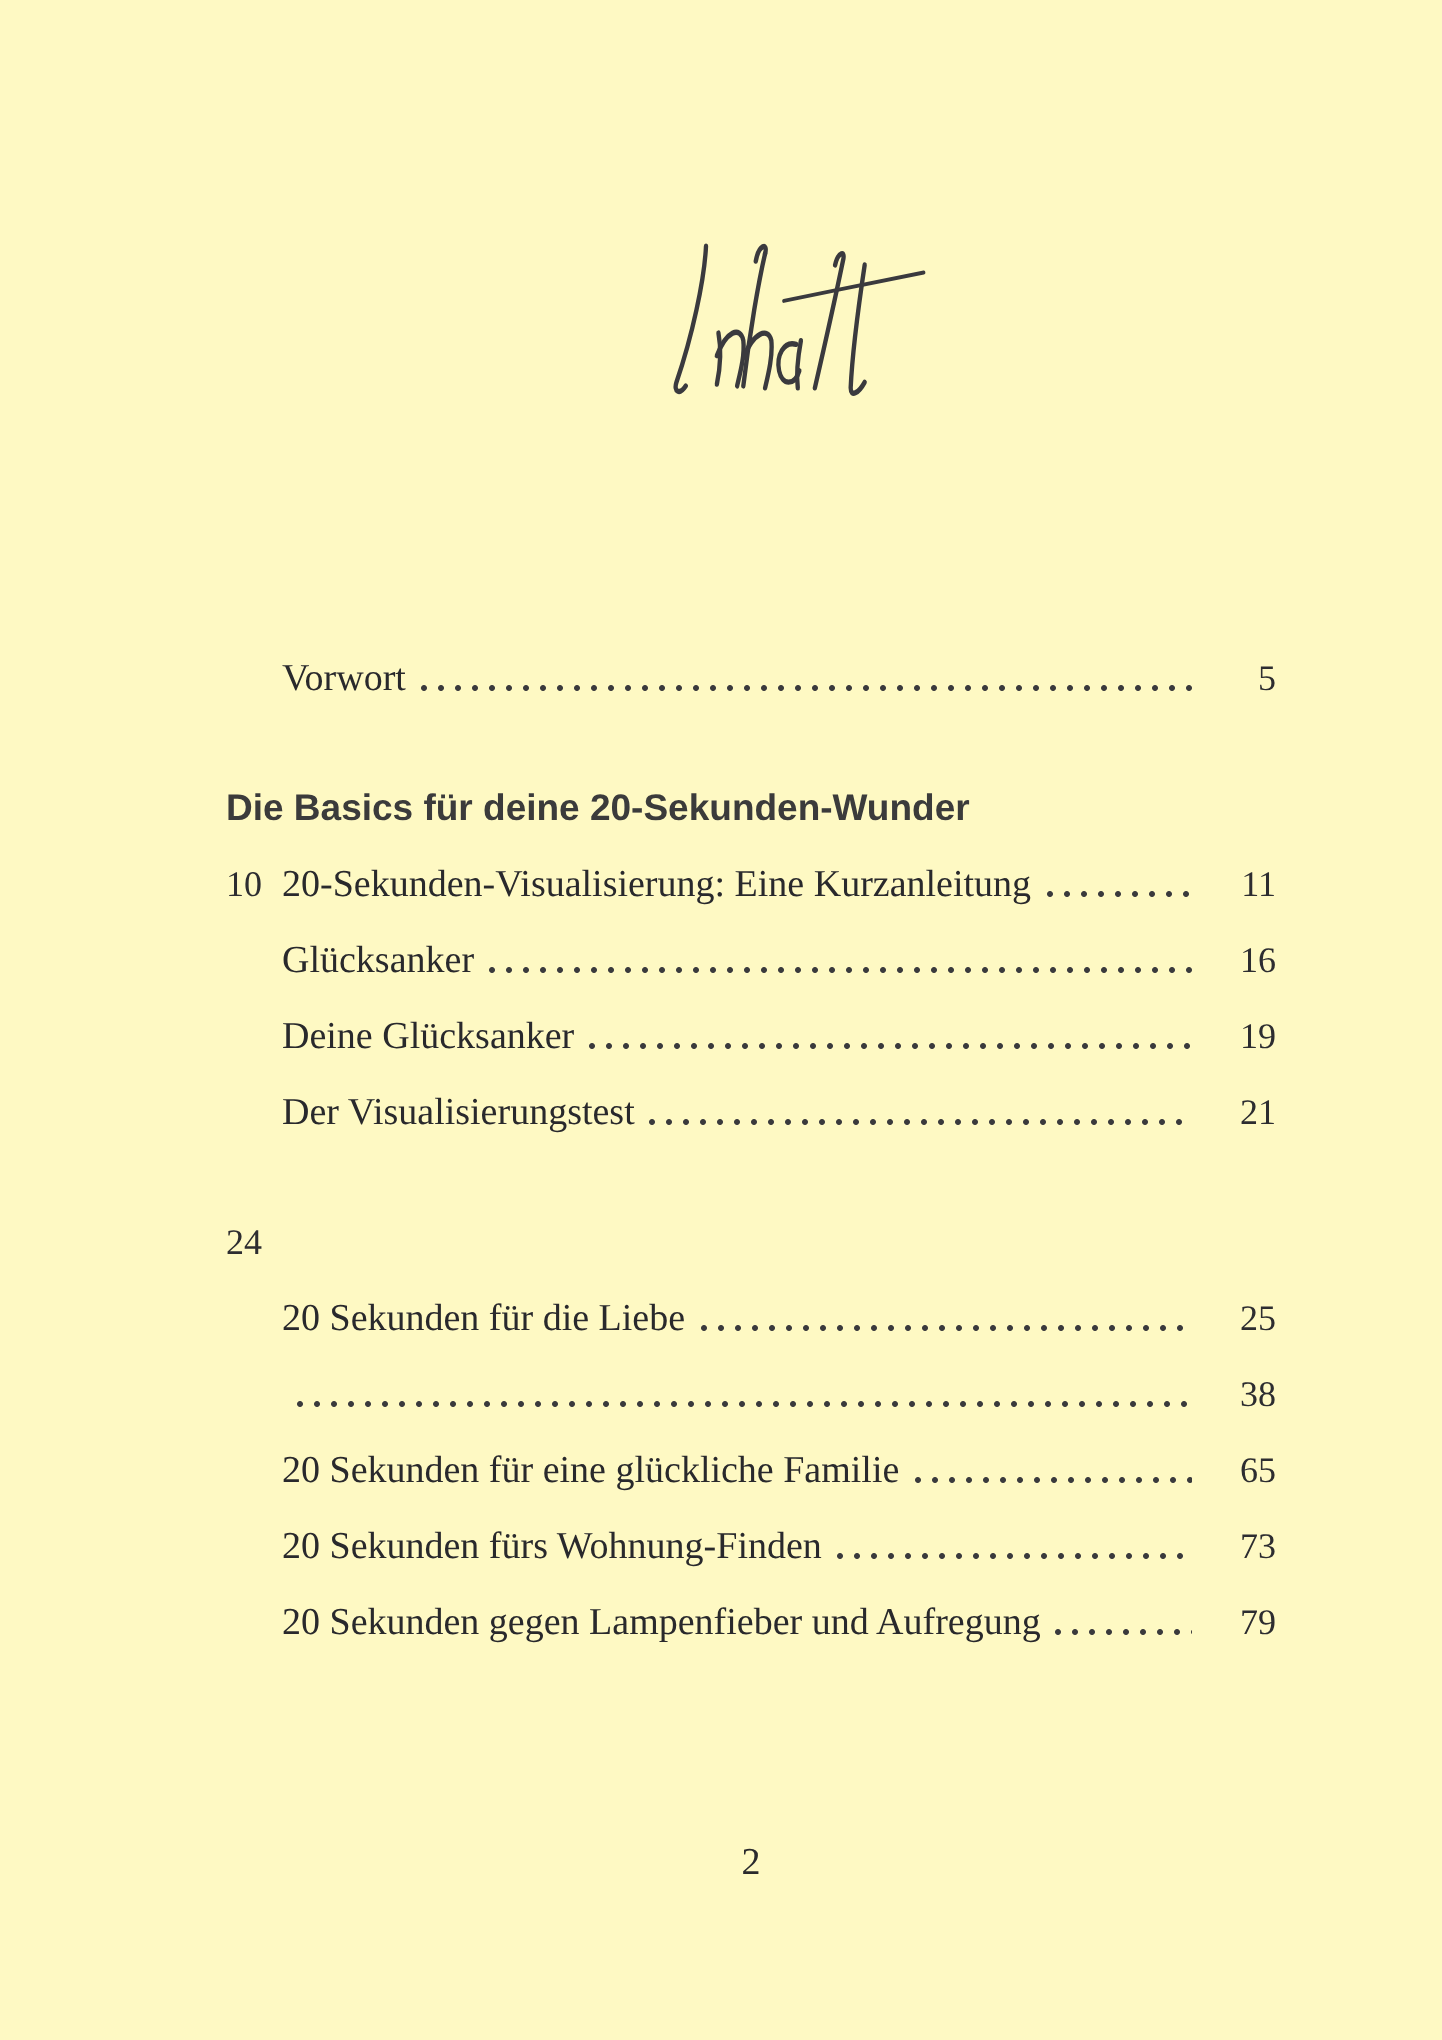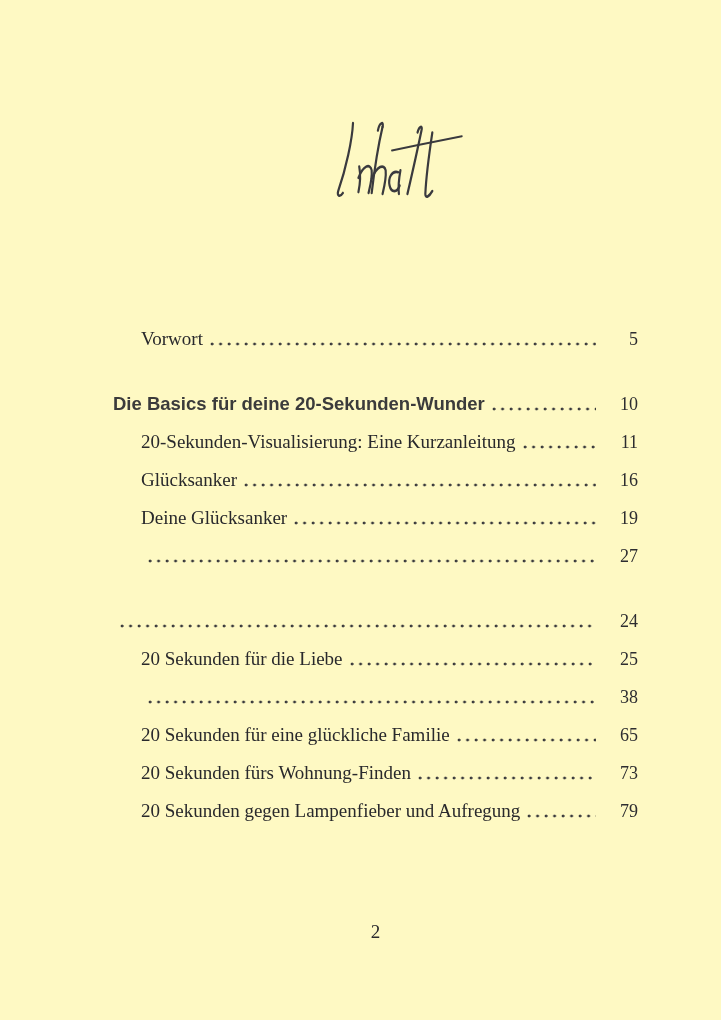--- a/index.html
+++ b/index.html
@@ -42,20 +42,21 @@
     white-space: nowrap;
   }
   .toc-row.top, .toc-row.sub { padding-left: 28px; }
   .toc-row.section {
     font-family: "Liberation Sans", sans-serif;
     font-weight: bold;
     font-size: 18.5px;
     color: #3b3b3b;
     margin-top: 27px;
     padding-left: 0;
+    flex-direction: column;
   }
   .toc-label { flex: 0 0 auto; }
   .leader {
     flex: 1 1 auto;
     align-self: stretch;
     margin: 0 2px 0 7px;
     background-image: radial-gradient(circle at 2px 24px, #3a3a3c 1.25px, rgba(0,0,0,0) 1.7px);
     background-size: 8.5px 38px;
     background-repeat: repeat-x;
     min-width: 12px;
@@ -129,22 +130,23 @@
     <span class="toc-label">Glücksanker</span>
     <span class="leader"></span>
     <span class="toc-page">16</span>
   </div>
       <div class="toc-row sub">
     <span class="toc-label">Deine Glücksanker</span>
     <span class="leader"></span>
     <span class="toc-page">19</span>
   </div>
       <div class="toc-row sub">
+    <span class="toc-label">Der Visualisierungstest</span>
     <span class="leader"></span>
-    <span class="toc-page">27</span>
+    <span class="toc-page">21</span>
   </div>
       <div class="toc-row section">
     <span class="leader"></span>
     <span class="toc-page">24</span>
   </div>
       <div class="toc-row sub">
     <span class="toc-label">20 Sekunden für die Liebe</span>
     <span class="leader"></span>
     <span class="toc-page">25</span>
   </div>

